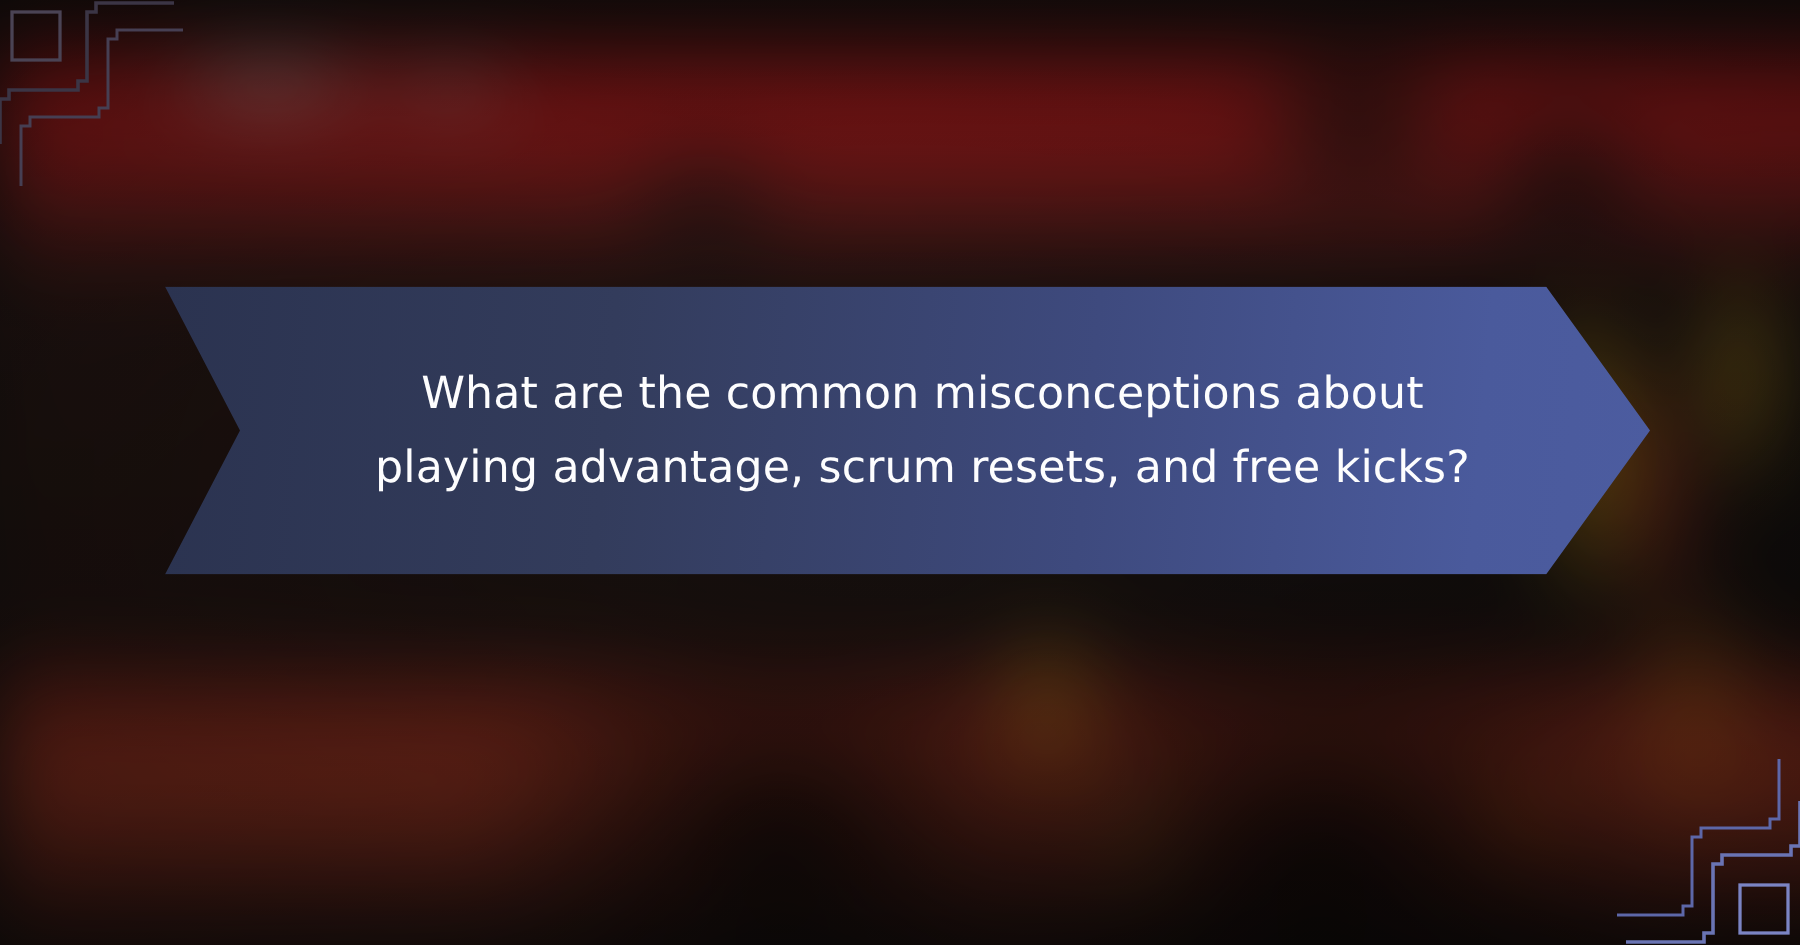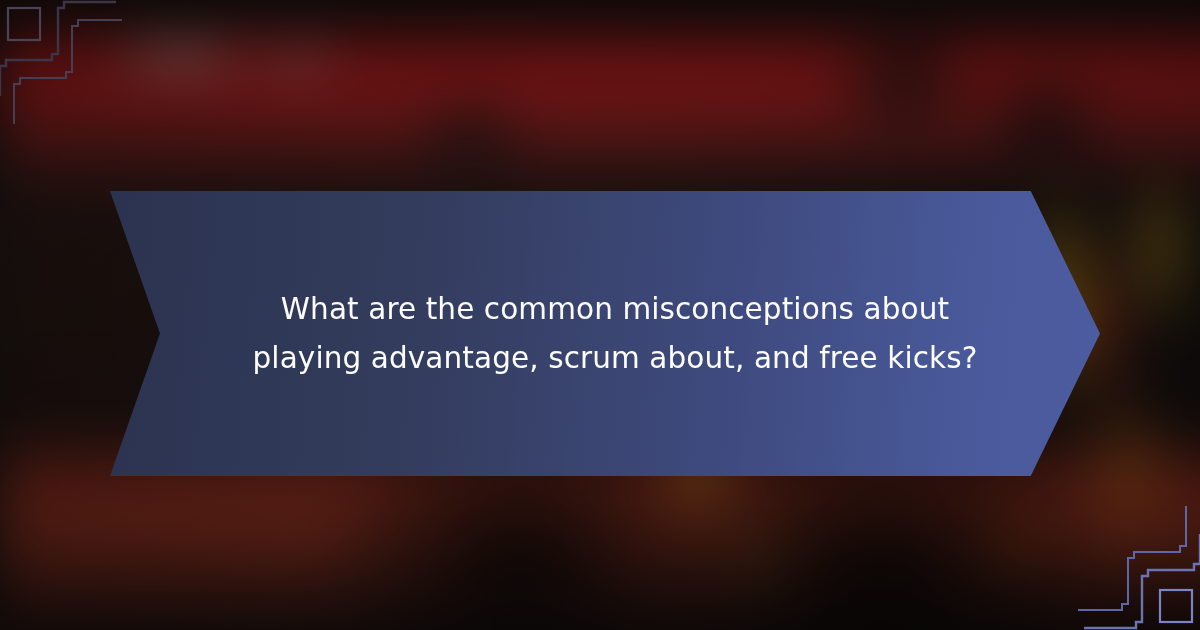--- a/index.html
+++ b/index.html
@@ -85,21 +85,21 @@
   }
   #corner-tl { top: 0; left: 0; }
   #corner-br { right: 0; bottom: 0; }
 
   
   #banner-wrap {
     position: absolute;
     left: 110px;
     top: 191px;
     width: 990px;
-    height: 285px;
+    height: 192px;
   }
   #banner-shape {
     position: absolute;
     inset: 0;
     background: linear-gradient(95deg, #2b3350 0%, #333c5c 30%, #3e4a7e 62%, #4a5a9c 88%, #4c5ca0 100%);
     -webkit-clip-path: polygon(0% 0%, 100% 0%, 100% 25%, 100% 25%, 100% 25%, 100% 100%, 0% 100%, 5.05% 50%);
     clip-path: polygon(
       0% 0%,
       93.0% 0%,
       100% 50%,
@@ -152,17 +152,17 @@
 
     <path d="M130 34 L130 64 L124 64 L124 70 L78 70 L78 76 L72 76 L72 122 L66 122 L66 128 L14 128" fill="none" stroke="#6a74b4" stroke-width="2.4"></path>
 
     <path d="M116 6 L116 46 L110 46 L110 52 L64 52 L64 58 L58 58 L58 104 L52 104 L52 110 L8 110" fill="none" stroke="#5d67a8" stroke-width="2"></path>
   </svg>
 
   <div id="banner-wrap">
     <div id="banner-shape"></div>
     <div id="banner-text">
       <div class="headline-line">What are the common misconceptions about</div>
-      <div class="headline-line">playing advantage, scrum about, and free kicks?</div>
+      <div class="headline-line">playing advantage, scrum resets, and free kicks?</div>
     </div>
   </div>
 
 </div>
 
 </body></html>

